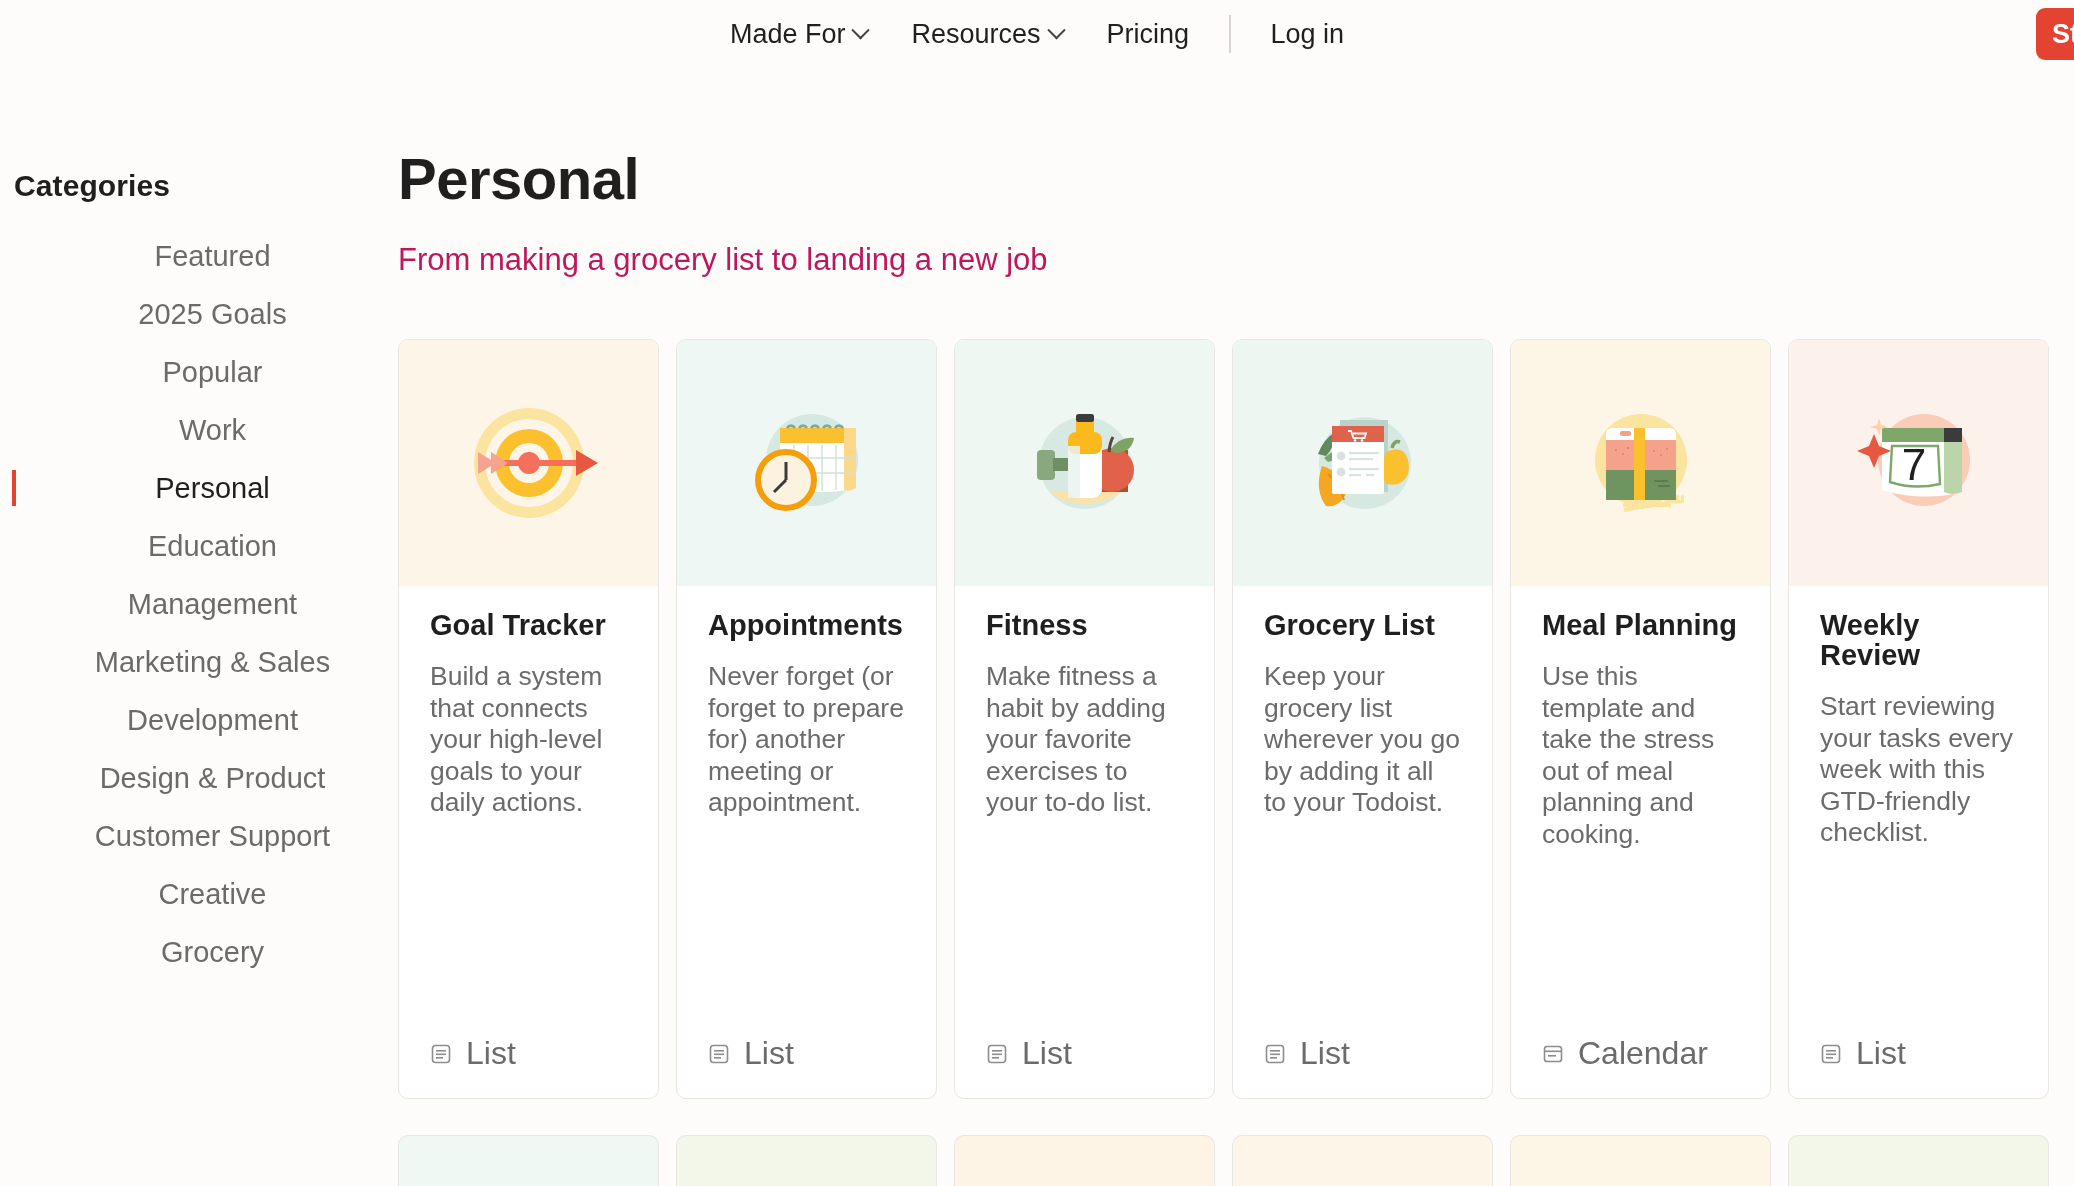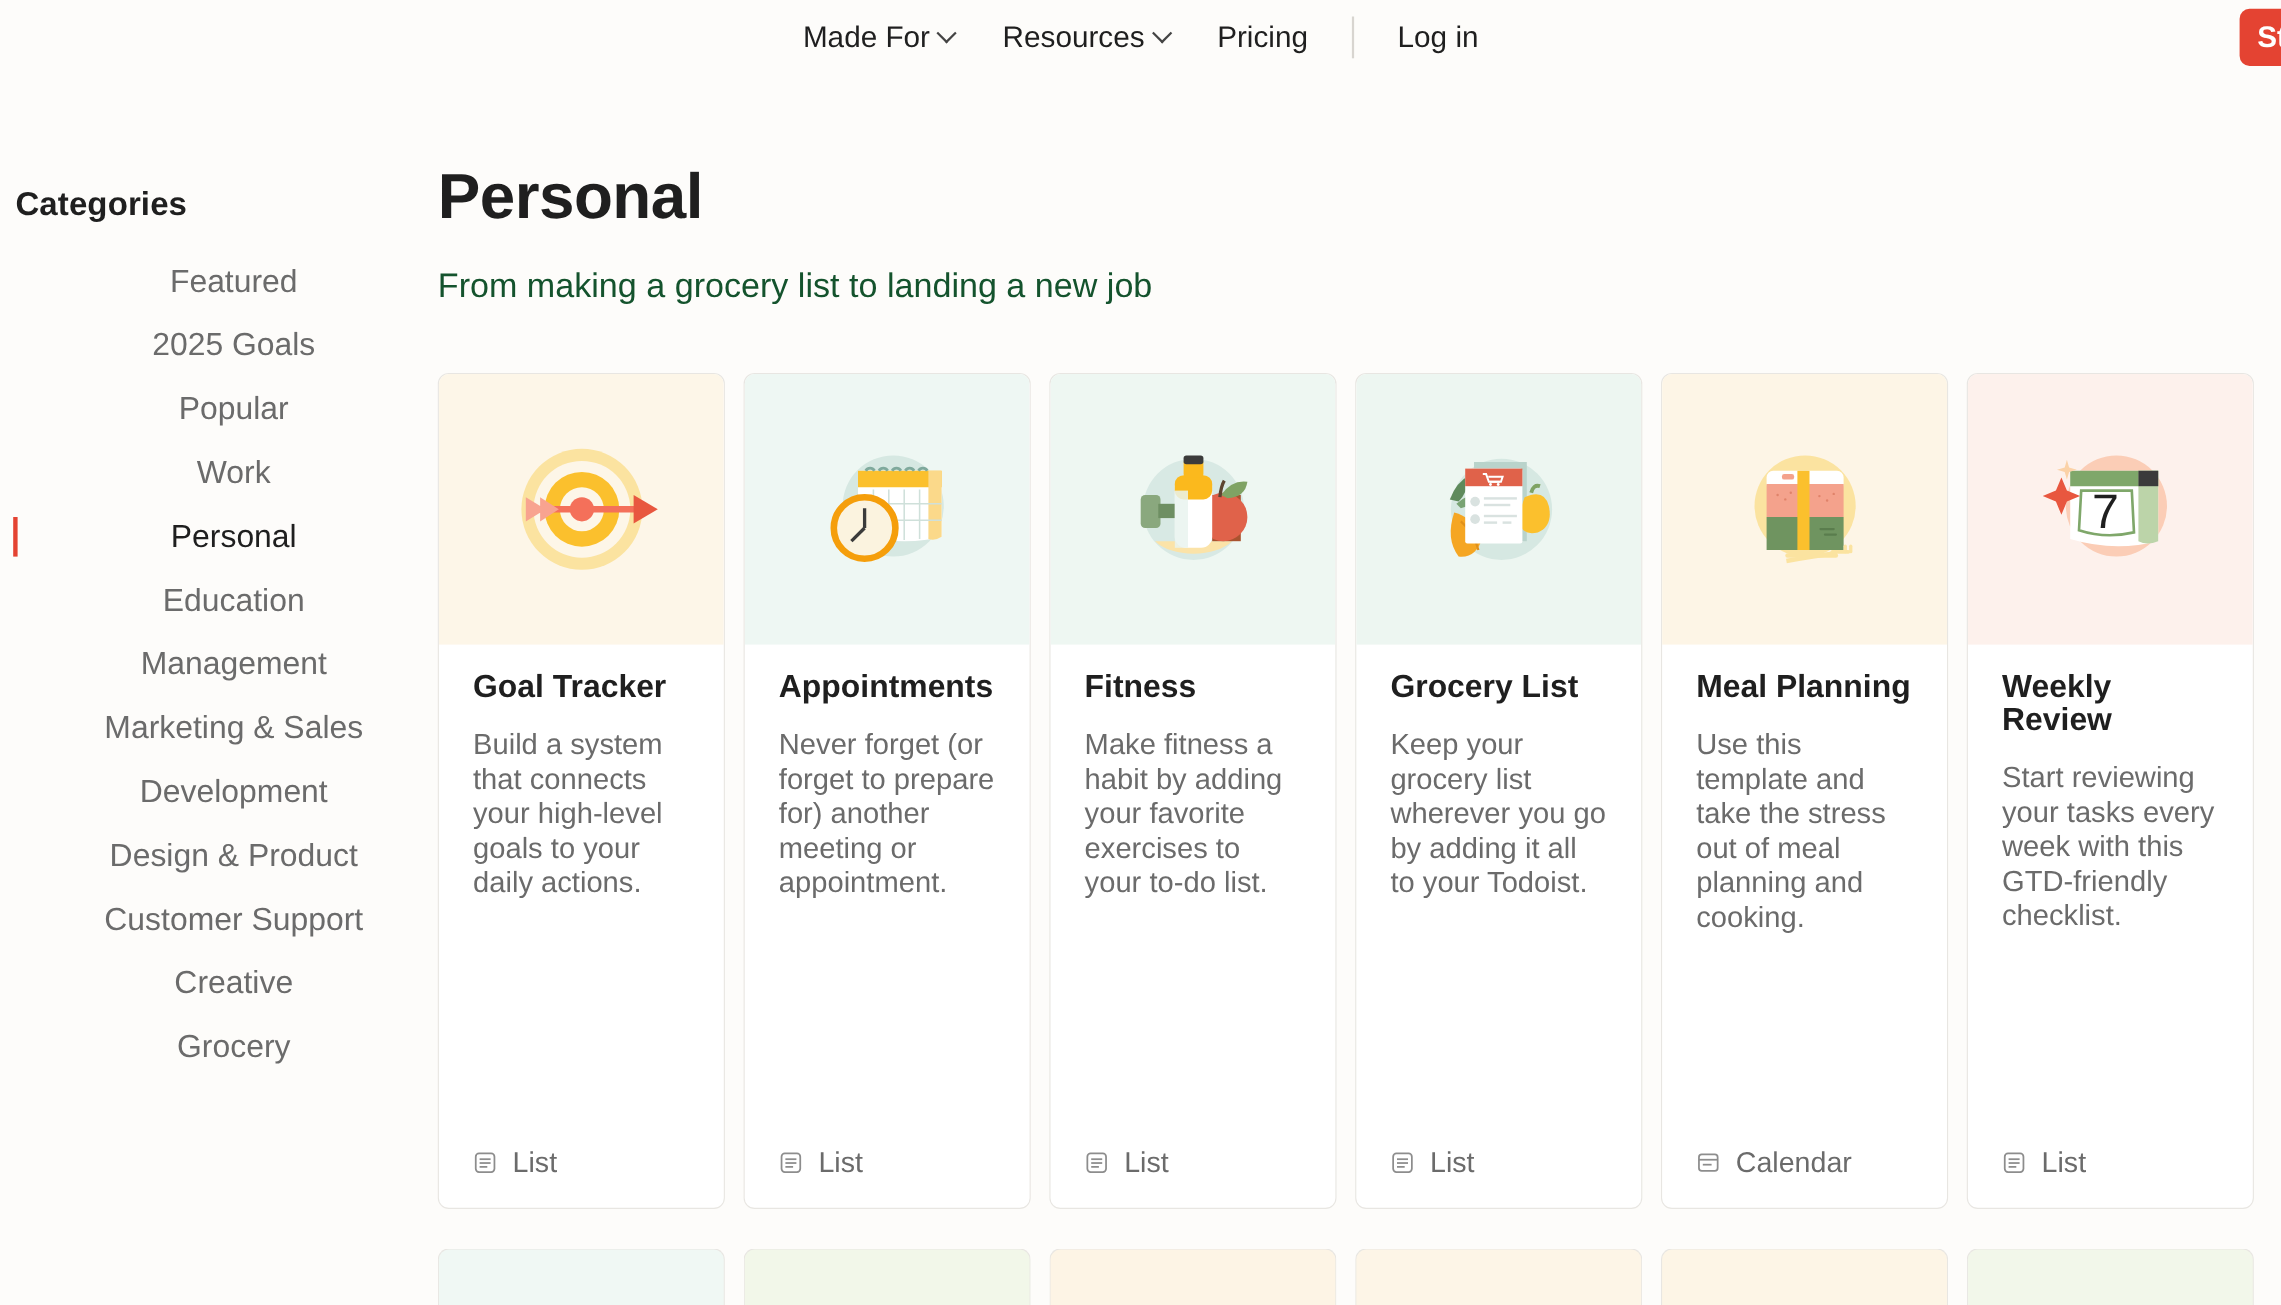--- a/index.html
+++ b/index.html
@@ -62,21 +62,21 @@
     width: 3.5px; height: 36px; background: #e44332;
   }
 
   
   .main { position: absolute; top: 0; left: 398px; right: 0; }
   .page-title {
     font-size: 58px; font-weight: 700; color: #1f1f1f;
     position: absolute; top: 145px; left: 0; letter-spacing: -.5px;
   }
   .page-sub {
-    font-size: 31px; color: #14532d;
+    font-size: 31px; color: #be185d;
     position: absolute; top: 242px; left: 0; white-space: nowrap;
   }
 
   
   .grid {
     position: absolute; top: 339px; left: 0;
     display: flex; gap: 17px;
   }
   .card {
     width: 261px; flex: 0 0 261px;
@@ -98,21 +98,21 @@
   .card-title {
     font-size: 29px; font-weight: 700; color: #1f1f1f;
     line-height: 1.04; margin-bottom: 21px;
   }
   .card-desc {
     font-size: 26.5px; color: #6b6b6b; line-height: 1.19;
   }
   .card-foot {
     display: flex; align-items: center; gap: 14px;
     padding: 0 31px 26px 31px; margin-top: auto;
-    font-size: 26px; color: #6b6b6b;
+    font-size: 32px; color: #6b6b6b;
   }
   .foot-ico { flex: 0 0 auto; display: block; }
 
   
   .grid-row2 {
     position: absolute; top: 1135px; left: 0;
     display: flex; gap: 17px;
   }
   .card-stub {
     width: 261px; flex: 0 0 261px; height: 60px;

